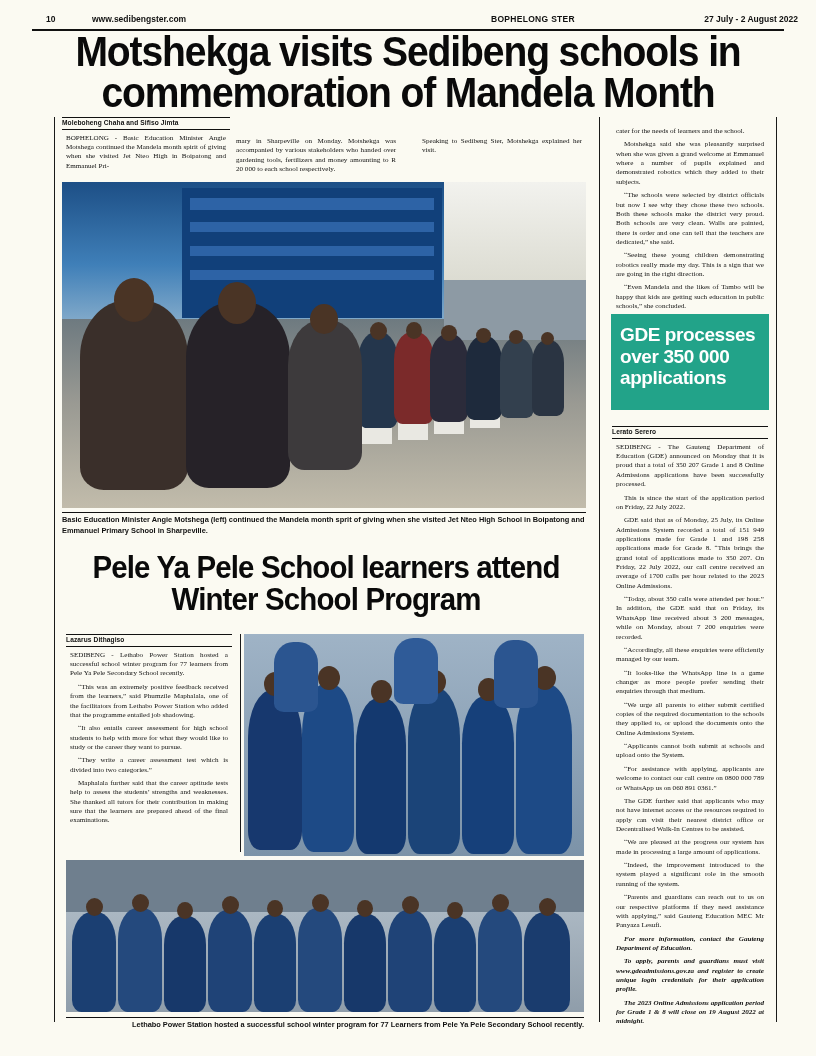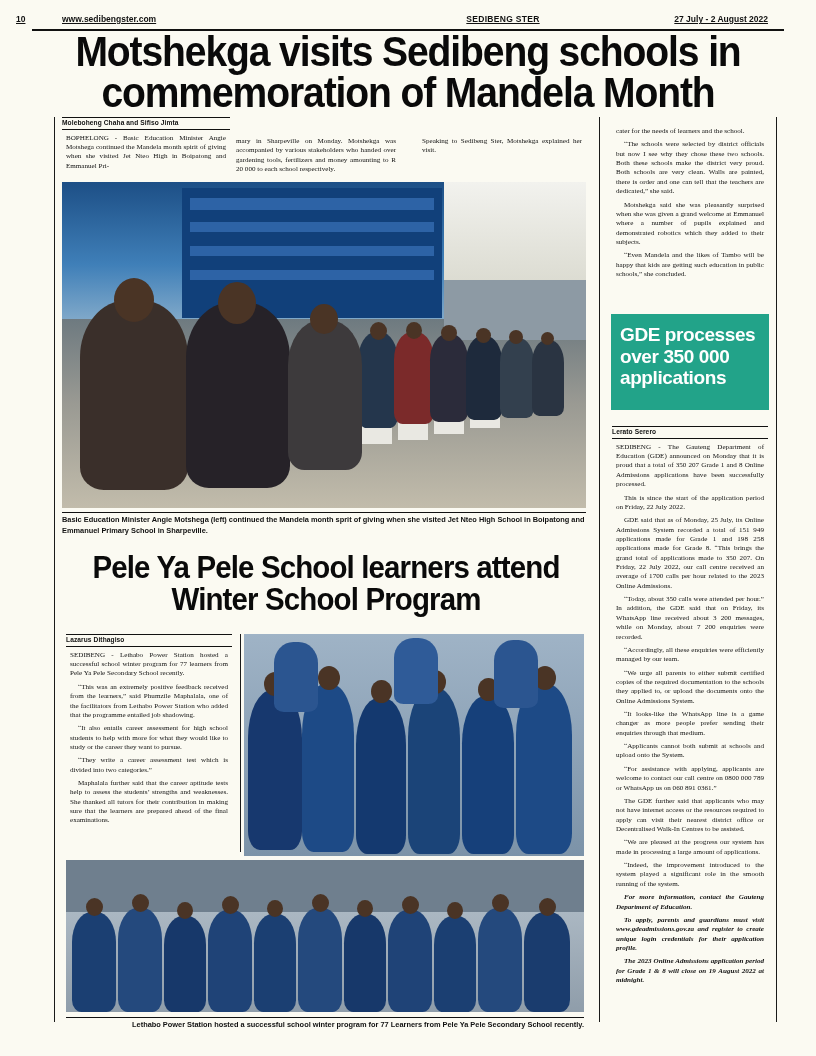--- a/index.html
+++ b/index.html
@@ -13,31 +13,30 @@
     height: 1056px;
     background: #fbfaf2;
     font-family: "Liberation Serif", serif;
     overflow: hidden;
     box-sizing: border-box;
   }
 
   
   .masthead {
     position: absolute;
-    left: 16px;
+    left: 46px;
     top: 14px;
     width: 752px;
     height: 15px;
     display: flex;
     align-items: flex-start;
     font-family: "Liberation Sans", sans-serif;
     font-weight: bold;
     font-size: 8.5px;
     color: #111;
-    text-decoration: underline;
   }
   .masthead .page-no { width: 46px; }
   .masthead .site { flex: 1; }
   .masthead .paper { width: 210px; text-align: center; letter-spacing: 0.3px; }
   .masthead .dates { width: 160px; text-align: right; }
   .masthead-rule {
     position: absolute;
     left: 32px;
     top: 29px;
     width: 752px;
@@ -175,21 +174,21 @@
   .bi { font-weight: bold; font-style: italic; }
 </style>
 </head>
 <body>
 
 <div class="page">
 
   <div class="masthead">
     <span class="page-no">10</span>
     <span class="site">www.sedibengster.com</span>
-    <span class="paper">SEDIBENG STER</span>
+    <span class="paper">BOPHELONG STER</span>
     <span class="dates">27 July - 2 August 2022</span>
   </div>
   <div class="masthead-rule"></div>
 
   <div class="main-headline">Motshekga visits Sedibeng schools in commemoration of Mandela Month</div>
 
   <div class="col" style="left:62px; top:117px; width:168px;">
     <div class="byline">Moleboheng Chaha and Sifiso Jimta</div>
     <p class="first">BOPHELONG - Basic Education Minister Angie Motshega continued the Mandela month spirit of giving when she visited Jet Nteo High in Boipatong and Emmanuel Pri-</p>
   </div>
@@ -197,22 +196,23 @@
   <div class="col" style="left:232px; top:133px; width:168px;">
     <p class="first">mary in Sharpeville on Monday. Motshekga was accompanied by various stakeholders who handed over gardening tools, fertilizers and money amounting to R 20 000 to each school respectively.</p>
   </div>
 
   <div class="col" style="left:418px; top:133px; width:168px;">
     <p class="first">Speaking to Sedibeng Ster, Motshekga explained her visit.</p>
   </div>
 
   <div class="col" style="left:612px; top:123px; width:156px;">
     <p class="first">cater for the needs of learners and the school.</p>
+    <p>Motshekga said she was pleasantly surprised when she was given a grand welcome at Emmanuel where a number of pupils explained and demonstrated robotics which they added to their subjects.</p>
     <p>“The schools were selected by district officials but now I see why they chose these two schools. Both these schools make the district very proud. Both schools are very clean. Walls are painted, there is order and one can tell that the teachers are dedicated,” she said.</p>
-    <p>Motshekga said she was pleasantly surprised when she was given a grand welcome at Emmanuel where a number of pupils explained and demonstrated robotics which they added to their subjects.</p>
+    <p>“Seeing these young children demonstrating robotics really made my day. This is a sign that we are going in the right direction.</p>
     <p>“Even Mandela and the likes of Tambo will be happy that kids are getting such education in public schools,” she concluded.</p>
   </div>
 
   <div class="photo" style="left:62px; top:182px; width:524px; height:326px;">
     <div class="sky"></div>
     <div class="ground"></div>
 
     <div class="banner" style="left:120px; top:6px; width:260px; height:130px; background:#11407a;"></div>
     <div class="banner" style="left:128px; top:16px; width:244px; height:12px; background:#2d63a6;"></div>
     <div class="banner" style="left:128px; top:40px; width:244px; height:10px; background:#2d63a6;"></div>
@@ -252,27 +252,28 @@
 
   <div class="promo-box" style="left:611px; top:314px; width:158px; height:96px;">GDE processes over 350 000 applications</div>
 
   <div class="col" style="left:612px; top:426px; width:156px;">
     <div class="byline">Lerato Serero</div>
     <p class="first">SEDIBENG - The Gauteng Department of Education (GDE) announced on Monday that it is proud that a total of 350 207 Grade 1 and 8 Online Admissions applications have been successfully processed.</p>
     <p>This is since the start of the application period on Friday, 22 July 2022.</p>
     <p>GDE said that as of Monday, 25 July, its Online Admissions System recorded a total of 151 949 applications made for Grade 1 and 198 258 applications made for Grade 8. “This brings the grand total of applications made to 350 207. On Friday, 22 July 2022, our call centre received an average of 1700 calls per hour related to the 2023 Online Admissions.</p>
     <p>“Today, about 350 calls were attended per hour.” In addition, the GDE said that on Friday, its WhatsApp line received about 3 200 messages, while on Monday, about 7 200 enquiries were recorded.</p>
     <p>“Accordingly, all these enquiries were efficiently managed by our team.</p>
+    <p>“It looks-like the WhatsApp line is a game changer as more people prefer sending their enquiries through that medium.</p>
     <p>“We urge all parents to either submit certified copies of the required documentation to the schools they applied to, or upload the documents onto the Online Admissions System.</p>
-    <p>“It looks-like the WhatsApp line is a game changer as more people prefer sending their enquiries through that medium.</p>
     <p>“Applicants cannot both submit at schools and upload onto the System.</p>
     <p>“For assistance with applying, applicants are welcome to contact our call centre on 0800 000 789 or WhatsApp us on 060 891 0361.”</p>
     <p>The GDE further said that applicants who may not have internet access or the resources required to apply can visit their nearest district office or Decentralised Walk-In Centres to be assisted.</p>
     <p>“We are pleased at the progress our system has made in processing a large amount of applications.</p>
     <p>“Indeed, the improvement introduced to the system played a significant role in the smooth running of the system.</p>
+    <p>“Parents and guardians can reach out to us on our respective platforms if they need assistance with applying,” said Gauteng Education MEC Mr Panyaza Lesufi.</p>
     <p class="bi">For more information, contact the Gauteng Department of Education.</p>
     <p class="bi">To apply, parents and guardians must visit www.gdeadmissions.gov.za and register to create unique login credentials for their application profile.</p>
     <p class="bi">The 2023 Online Admissions application period for Grade 1 &amp; 8 will close on 19 August 2022 at midnight.</p>
   </div>
 
   <div class="sub-headline" style="left:70px; top:552px; width:512px;">Pele Ya Pele School learners attend Winter School Program</div>
 
   <div class="col" style="left:66px; top:634px; width:166px;">
     <div class="byline">Lazarus Dithagiso</div>
     <p class="first">SEDIBENG - Lethabo Power Station hosted a successful school winter program for 77 learners from Pele Ya Pele Secondary School recently.</p>

